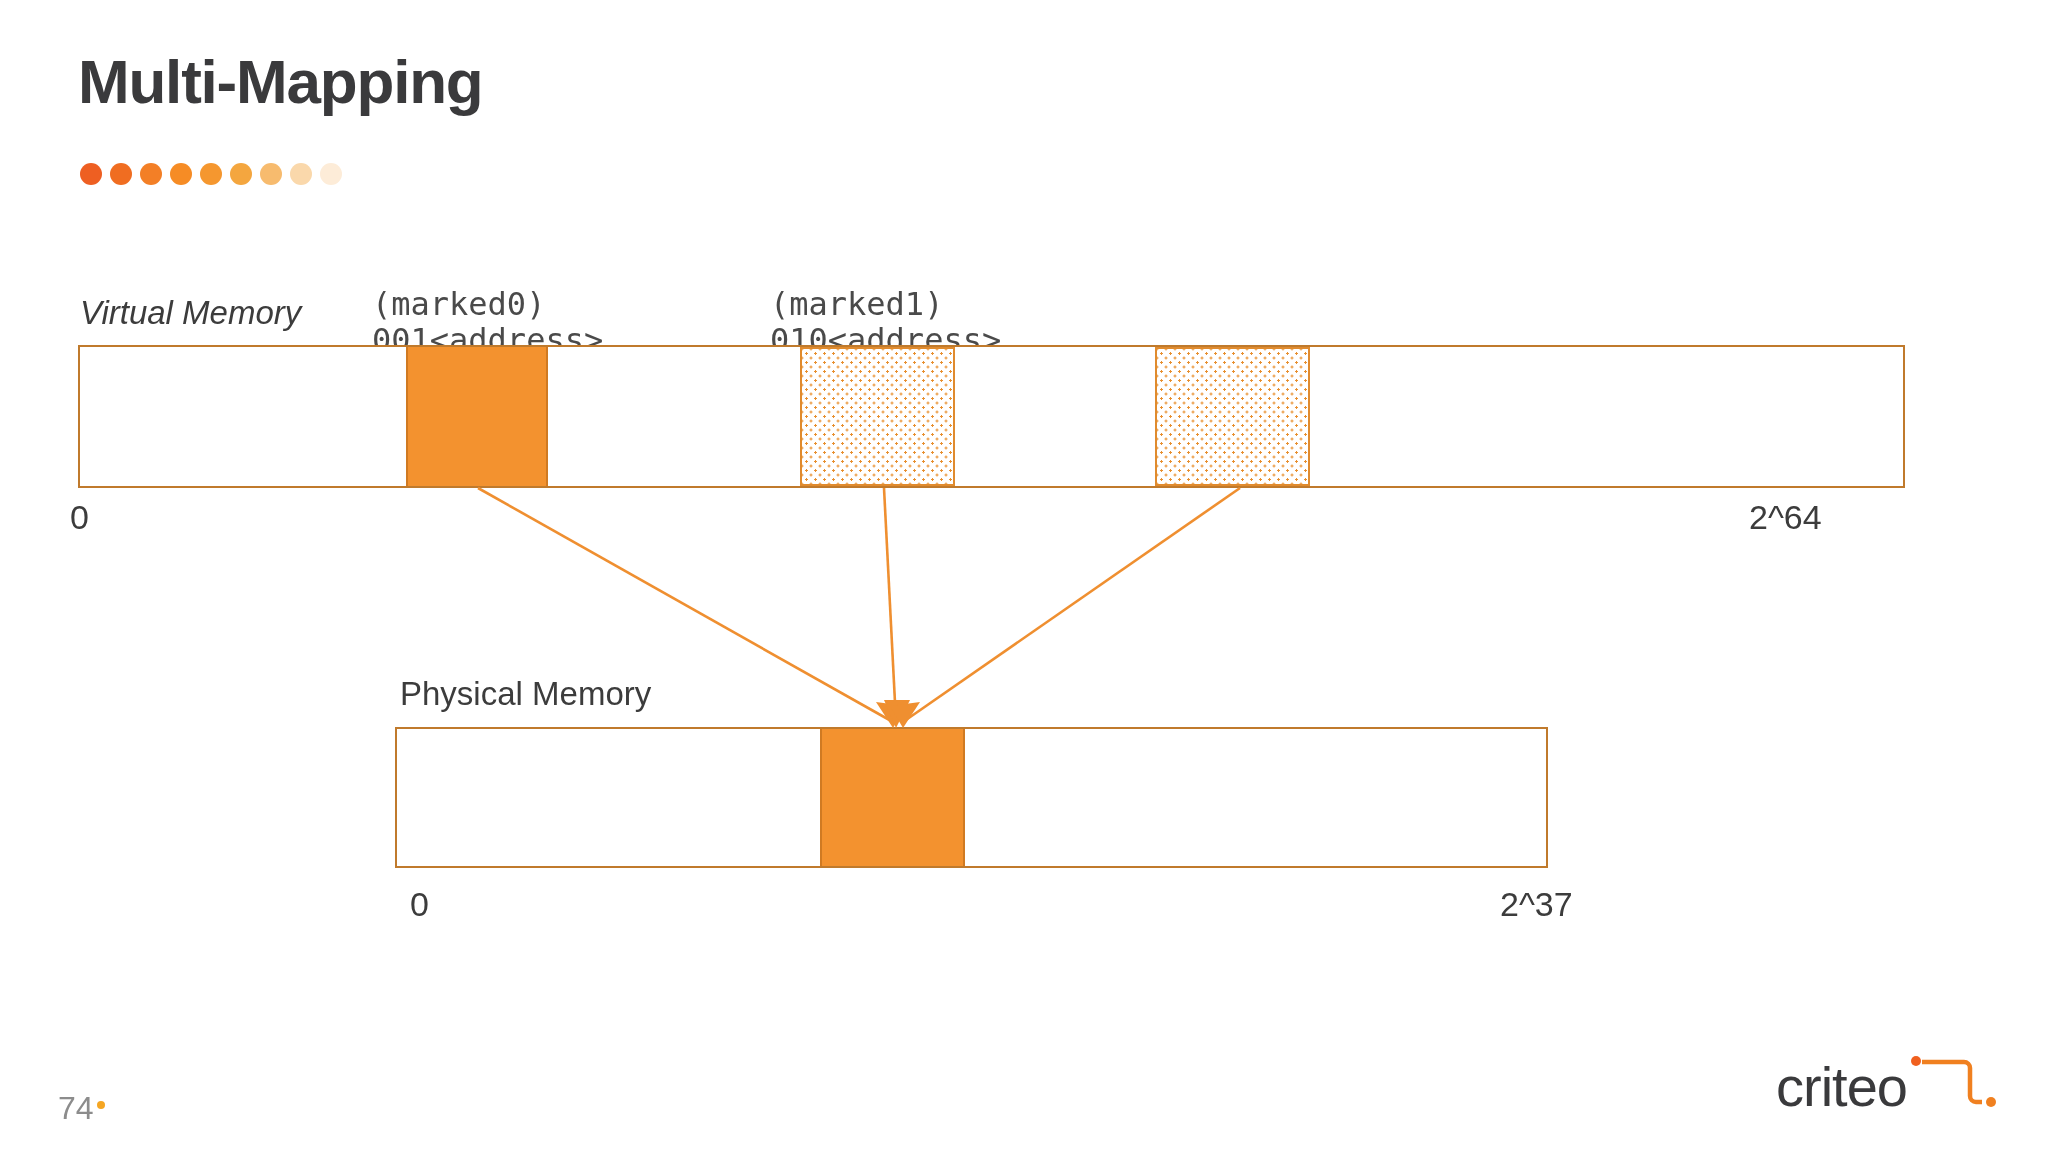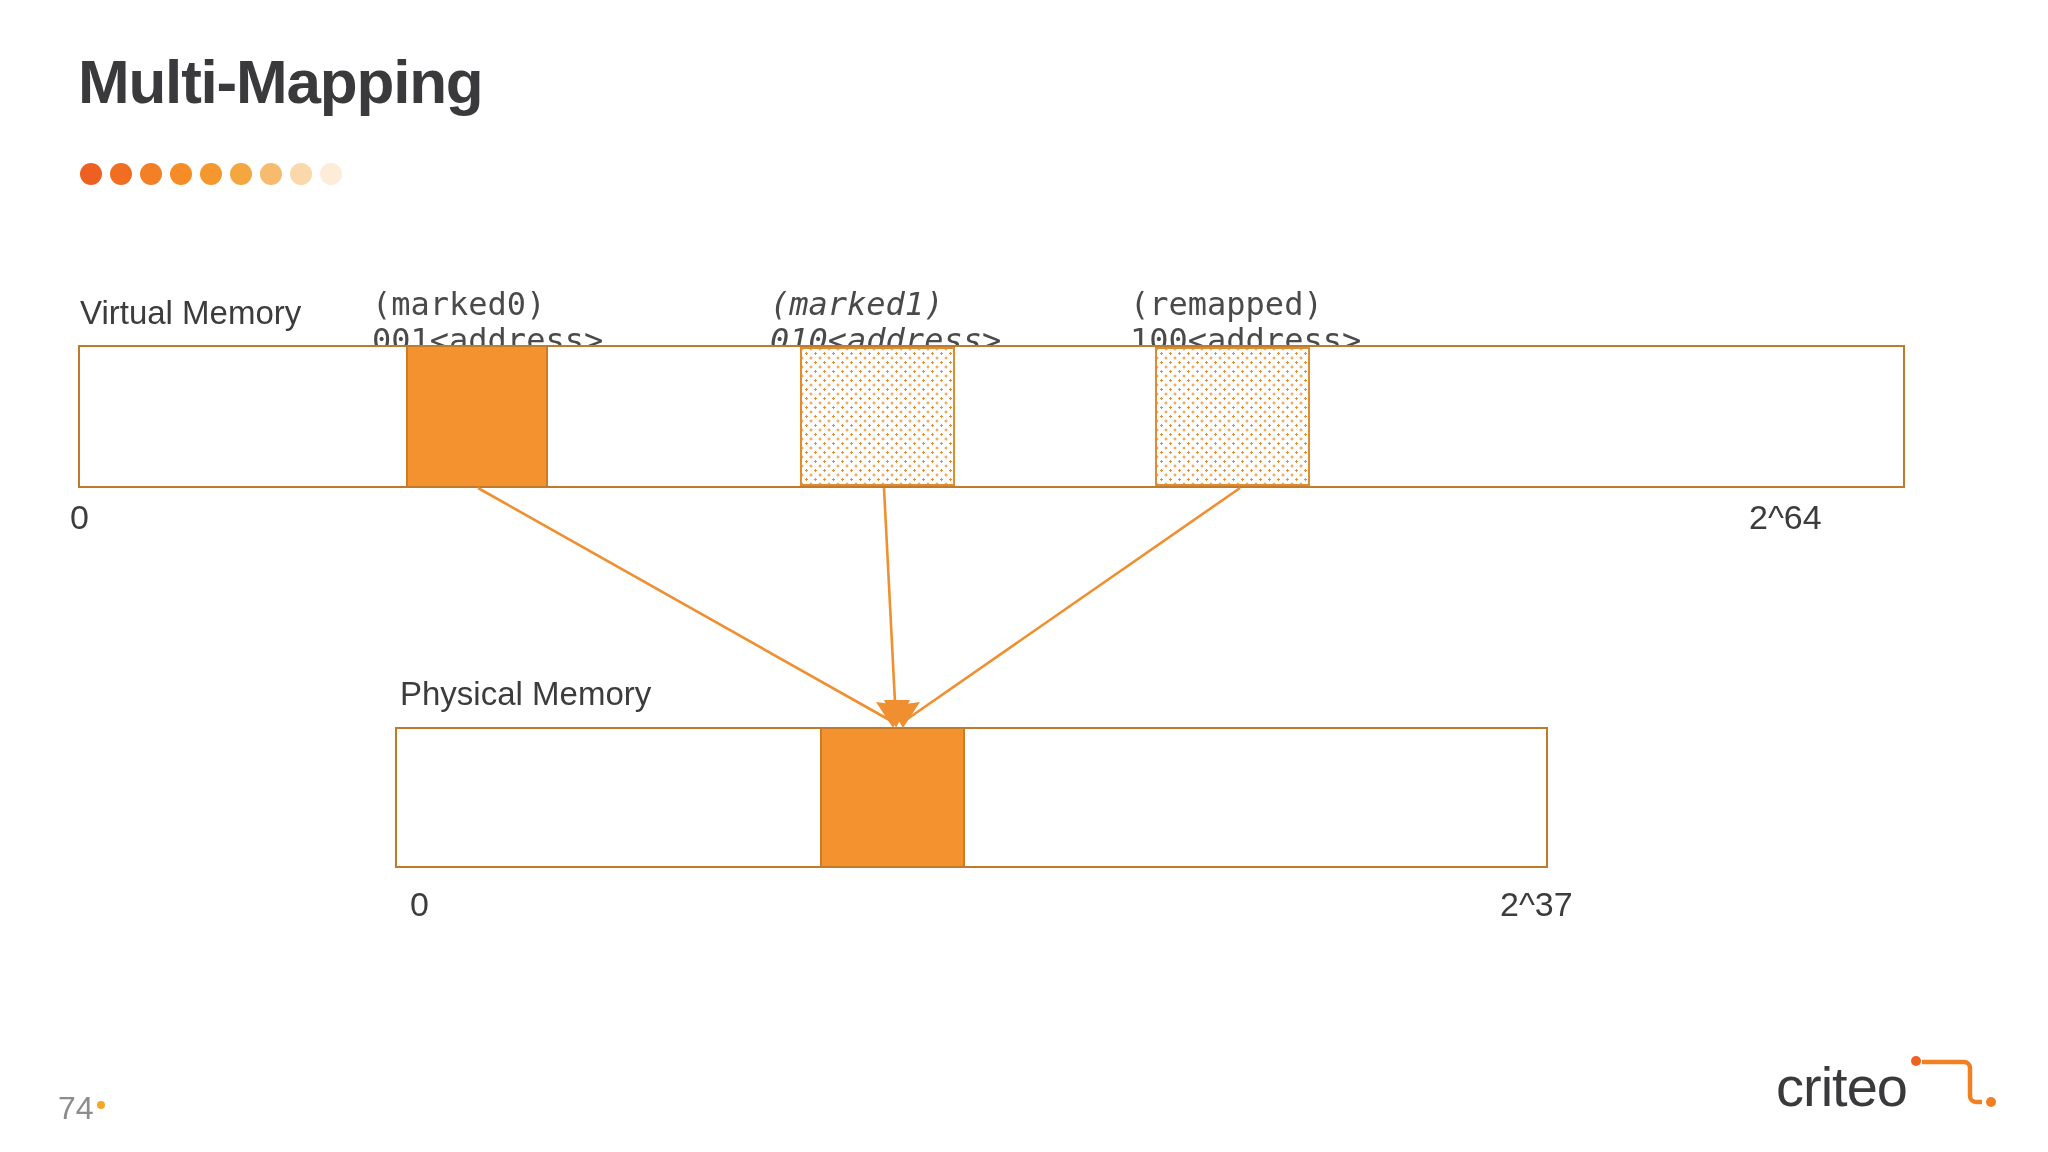--- a/index.html
+++ b/index.html
@@ -132,27 +132,26 @@
     <span class="dot" style="background: rgb(240, 109, 33);"></span>
     <span class="dot" style="background: rgb(243, 127, 38);"></span>
     <span class="dot" style="background: rgb(246, 140, 37);"></span>
     <span class="dot" style="background: rgb(245, 151, 47);"></span>
     <span class="dot" style="background: rgb(244, 166, 63);"></span>
     <span class="dot" style="background: rgb(247, 187, 110);"></span>
     <span class="dot" style="background: rgb(250, 216, 171);"></span>
     <span class="dot" style="background: rgb(253, 236, 216);"></span>
   </div>
 
-  <div class="section-label" style="left:80px; top:294px;">Virtual Memory</div>
+  <div class="section-label" style="left:80px; top:294px;font-style:italic;">Virtual Memory</div>
 
   <div class="mono-note" style="left:372px; top:286px;"><span>(marked0)</span><br><span>001&lt;address&gt;</span></div>
 
-  <div class="mono-note" style="left:770px; top:286px;font-style:italic;"><span>(marked1)</span><br><span>010&lt;address&gt;</span></div>
+  <div class="mono-note" style="left:770px; top:286px;"><span>(marked1)</span><br><span>010&lt;address&gt;</span></div>
 
-  <div class="mono-note" style="left:1130px; top:286px;"><span>(remapped)</span><br><span>100&lt;address&gt;</span></div>
 
   <div class="membar" style="left:78px; top:345px; width:1827px; height:143px;">
     <div class="block solid" style="left:326px; width:142px;"></div>
     <div class="block dotted" style="left:720px; width:155px;"></div>
     <div class="block dotted" style="left:1075px; width:155px;"></div>
   </div>
 
   <div class="axis-label" style="left:70px; top:498px;">0</div>
   <div class="axis-label" style="left:1749px; top:498px;">2^64</div>
 

